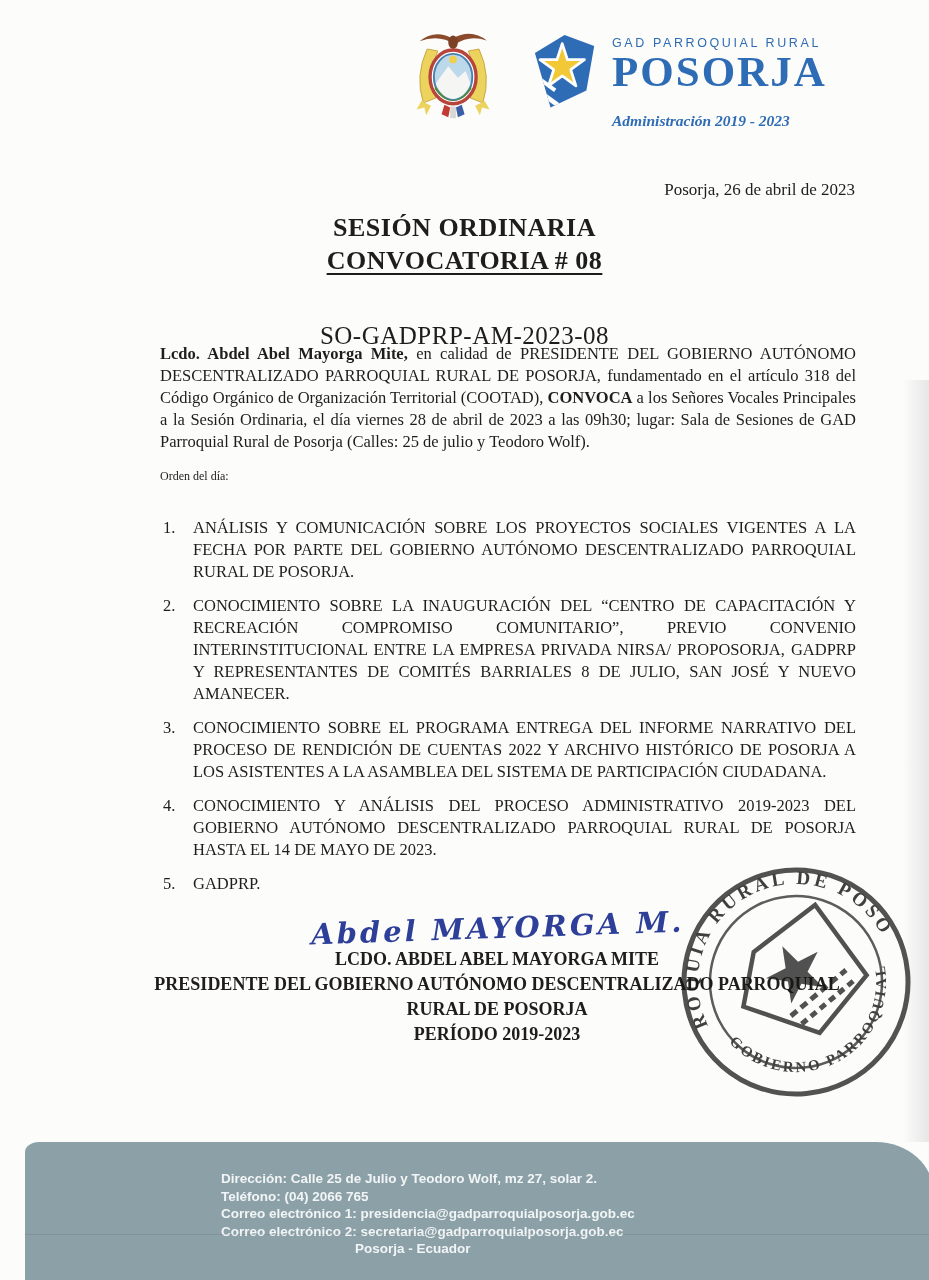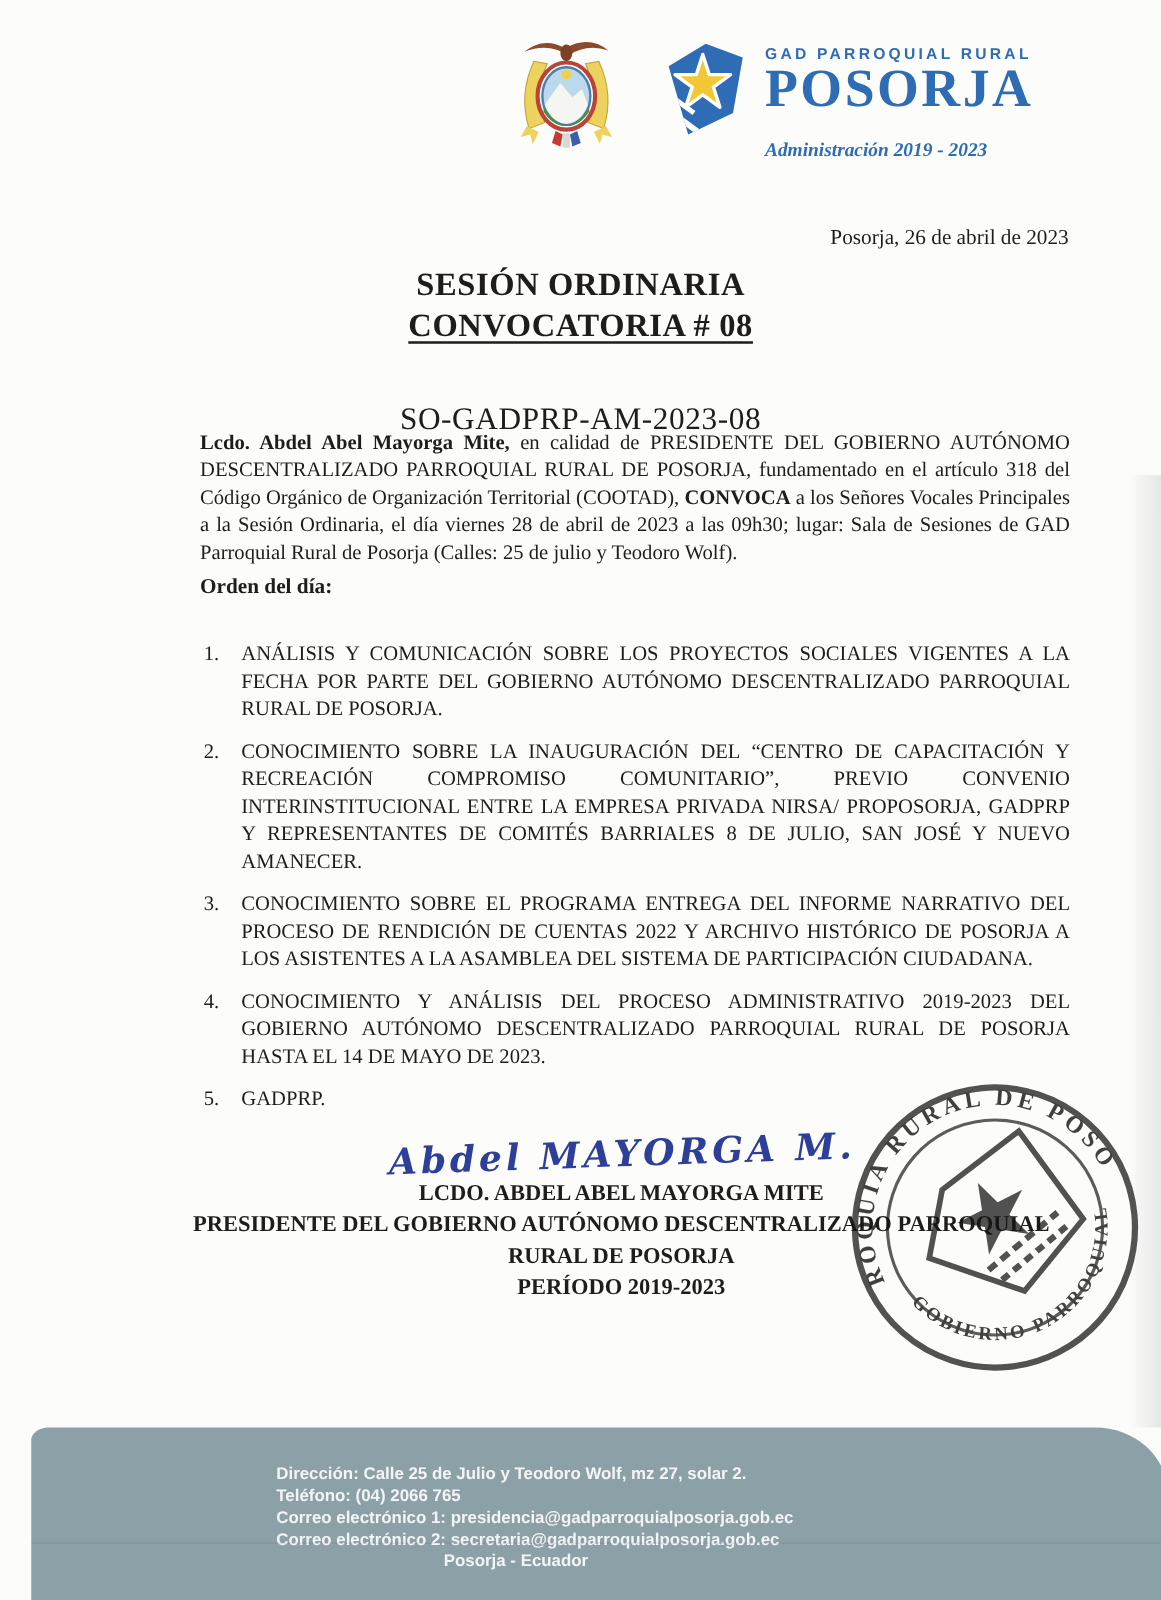--- a/index.html
+++ b/index.html
@@ -12,21 +12,21 @@
     color:var(--ink, #1e1d1b);
   }
 
   
   .header { position:absolute; top:26px; left:402px; display:flex; gap:16px; }
   .coat { width:106px; height:96px; }
   .brand { display:flex; gap:10px; margin-top:4px; }
   .brand-shield { width:78px; height:88px; }
   .brand-text { padding-top:6px; }
   .brand-org {
-    font-family:"Liberation Sans", sans-serif; font-weight:bold;
+    font-family:"Liberation Sans", sans-serif; font-weight:normal;
     font-size:12.5px; letter-spacing:2.6px; color:var(--brand-blue,#2e6cb5);
     white-space:nowrap;
   }
   .brand-name {
     font-family:"Liberation Serif", serif; font-weight:bold;
     font-size:43px; line-height:44px; letter-spacing:2px;
     color:var(--brand-blue,#2e6cb5); white-space:nowrap;
   }
   .brand-admin {
     font-family:"Liberation Serif", serif; font-weight:bold; font-style:italic;
@@ -39,21 +39,21 @@
   .title-block { position:absolute; top:211px; left:0; width:929px; text-align:center; }
   .title-block .t1 { font-size:26px; font-weight:bold; letter-spacing:.5px; line-height:33px; }
   .title-block .t2 { font-size:26px; font-weight:bold; letter-spacing:.5px; line-height:33px;
                      text-decoration:underline; text-underline-offset:4px; text-decoration-thickness:2px; }
   .title-block .t3 { font-size:25px; font-weight:normal; letter-spacing:.5px; line-height:34px;margin-top:42px; }
 
   
   .content { position:absolute; top:343px; left:160px; width:696px; }
   .intro { font-size:16.5px; line-height:22px; text-align:justify; }
   .intro .b { font-weight:bold; }
-  .agenda-heading { font-size:17px; font-weight:bold; margin-top:6px; }
+  .agenda-heading { font-size:12px; font-weight:normal; margin-top:16px; }
   ol.agenda { list-style:none; counter-reset:item; margin-top:33px; }
   ol.agenda li {
     counter-increment:item; position:relative; padding-left:33px;
     font-size:16.5px; line-height:22px; text-align:justify; margin-bottom:12px;
   }
   ol.agenda li::before { content:counter(item) "."; position:absolute; left:3px; }
 
   
   .sig-area { margin-top:16px; text-align:center; }
   .sig-hand {

